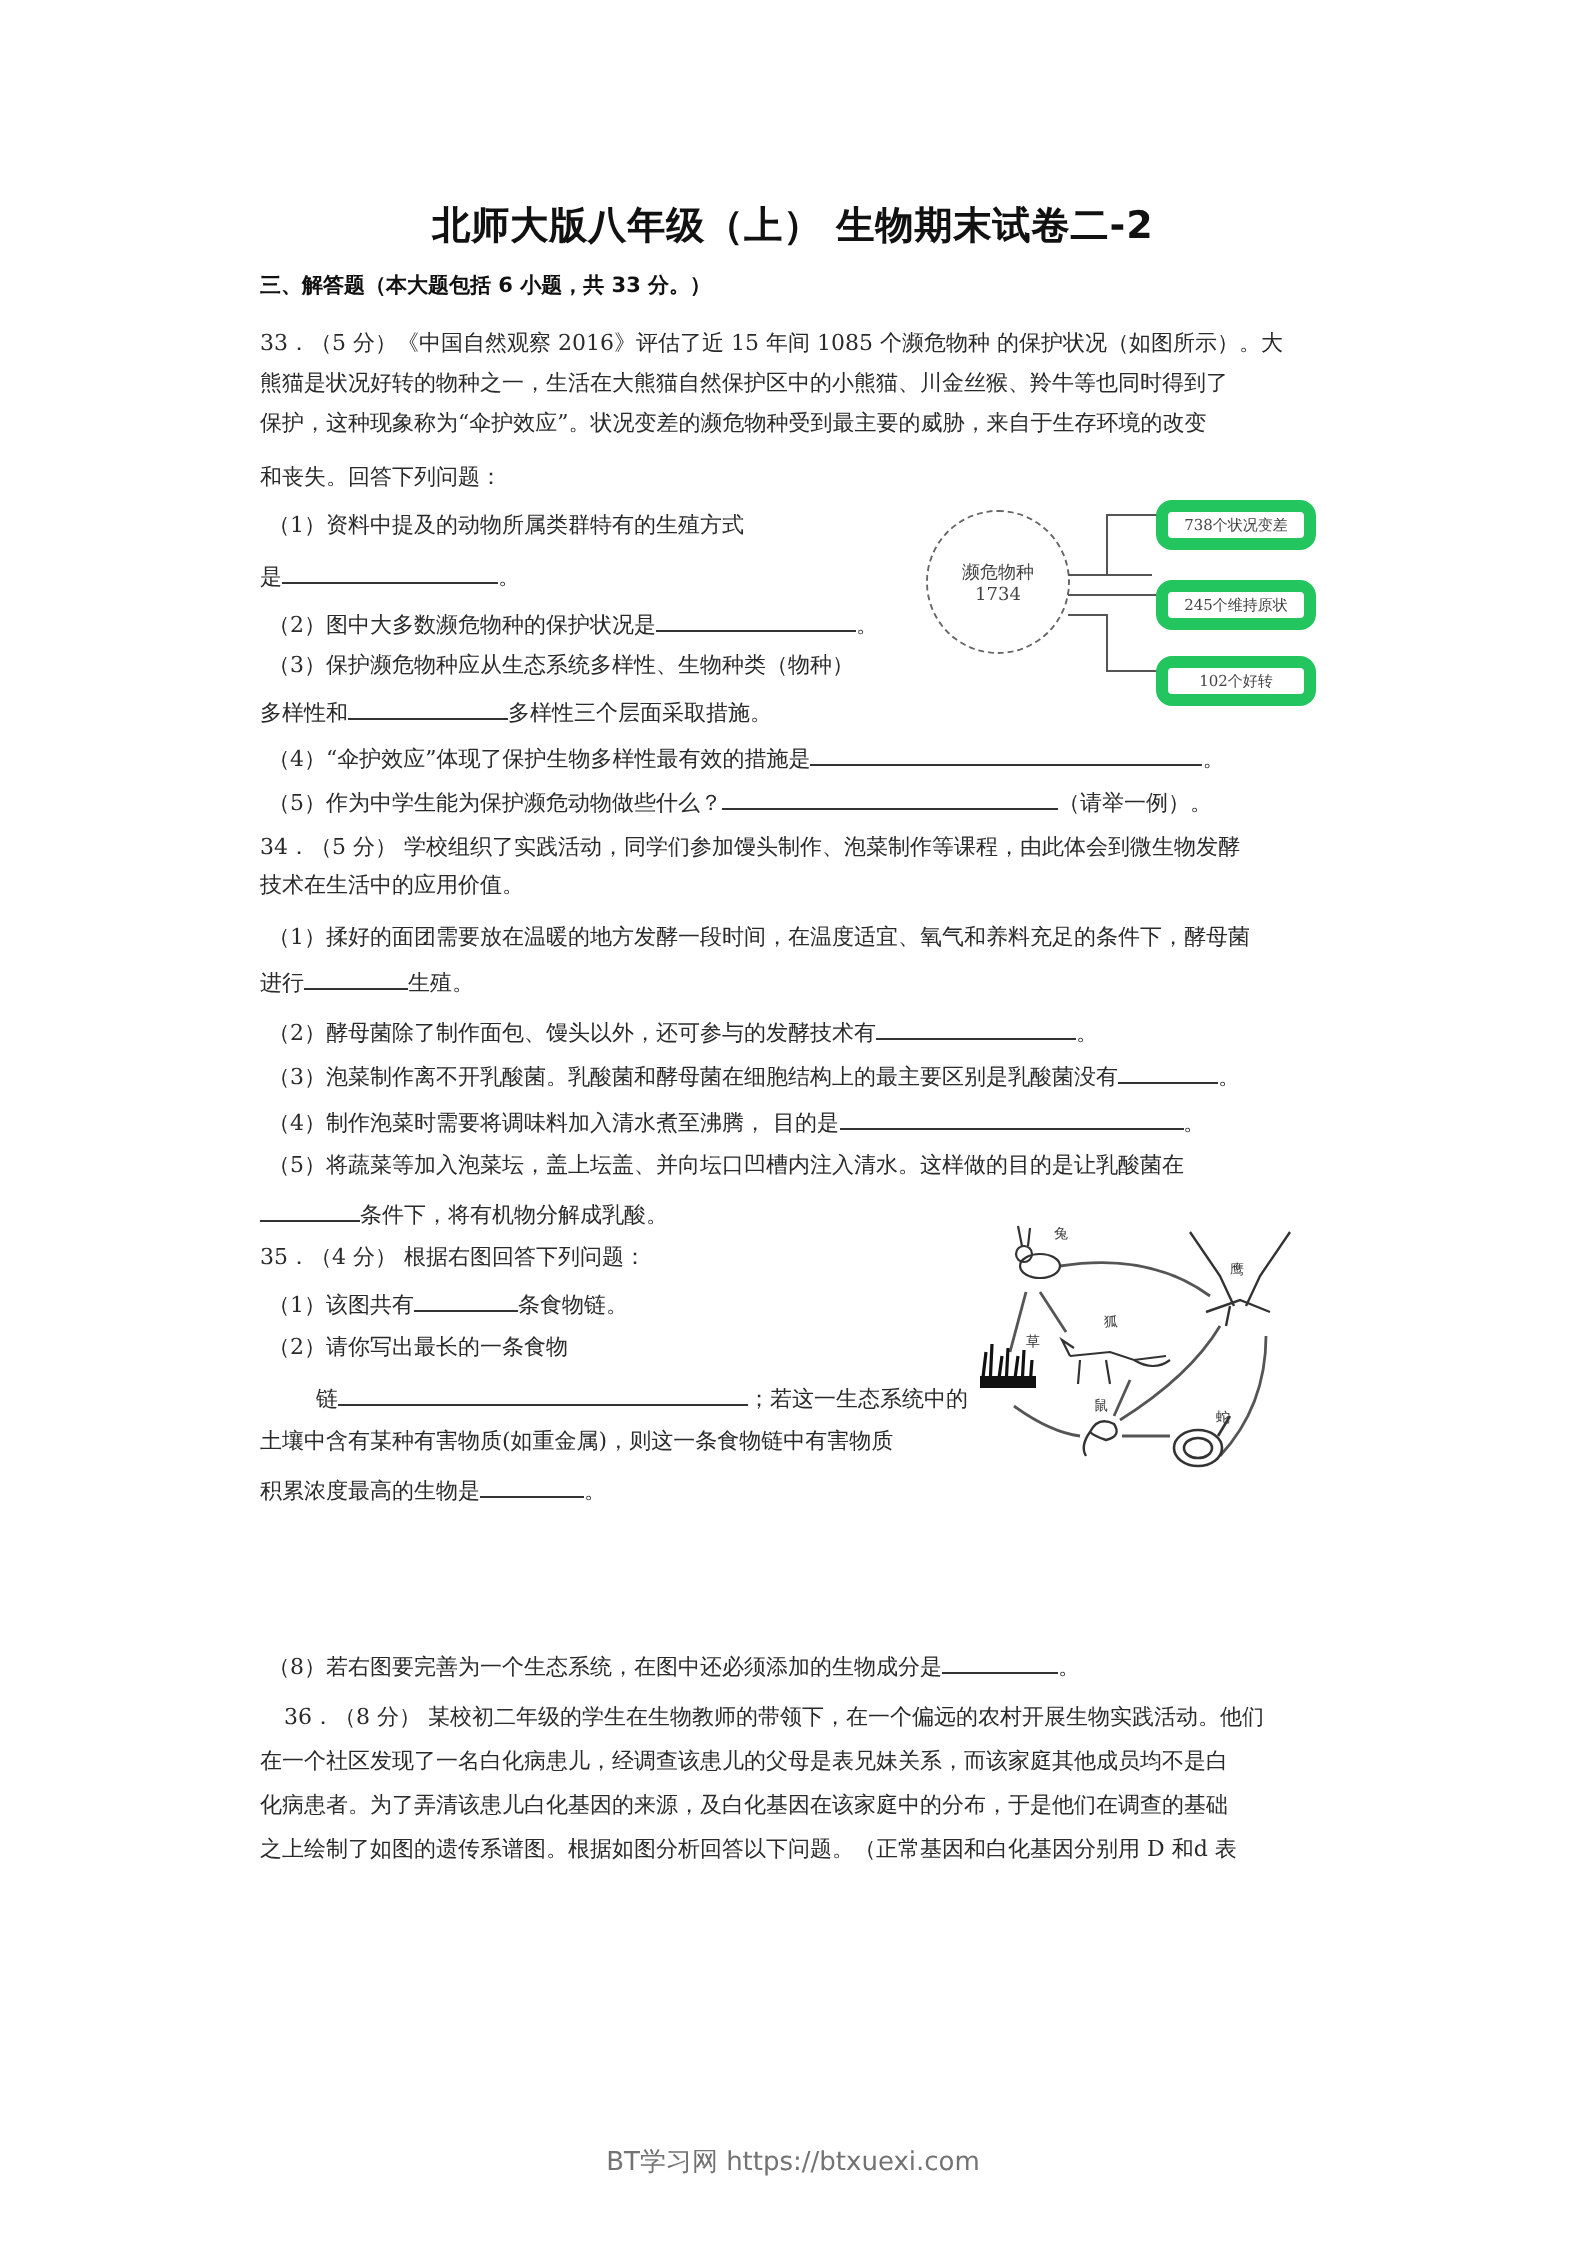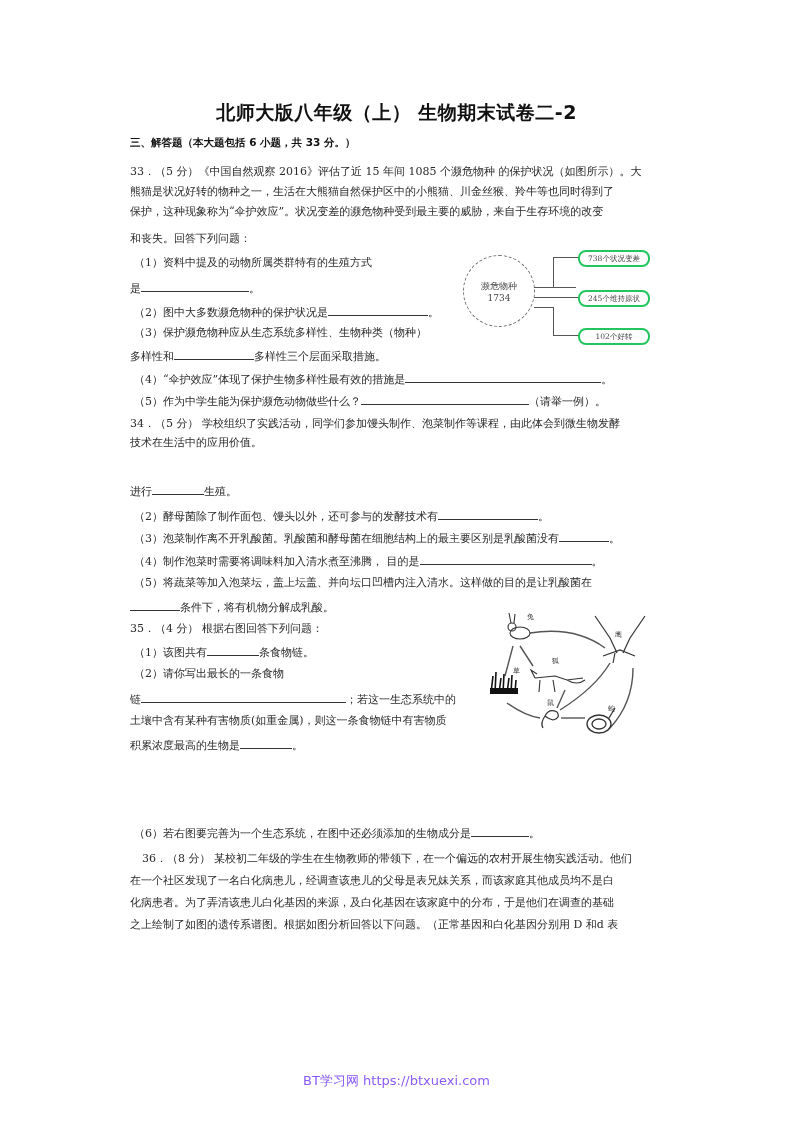--- a/index.html
+++ b/index.html
@@ -22,32 +22,32 @@
   }
   .blank { display: inline-block; border-bottom: 1px solid #333; height: 11px; vertical-align: baseline; }
 
   
   .diagram1 { position: absolute; left: 455px; top: 245px; width: 250px; height: 105px; }
   .circle {
     position: absolute; left: 8px; top: 10px; width: 70px; height: 70px; border: 1.3px dashed #666; border-radius: 50%;
     display: flex; flex-direction: column; align-items: center; justify-content: center; font-size: 9px; color: #444;
   }
   .pill {
-    position: absolute; left: 123px; width: 68px; height: 13px; border: 2px solid #22c55e; border-radius: 8px;
+    position: absolute; left: 123px; width: 68px; height: 13px; border: 6px solid #22c55e; border-radius: 8px;
     font-size: 7.5px; line-height: 13px; text-align: center; color: #444;
   }
   .conn { position: absolute; border-color: #555; border-style: solid; border-width: 0; }
 
   
   .foodweb { position: absolute; left: 485px; top: 608px; width: 175px; height: 130px; }
   .fw-label { position: absolute; font-size: 7px; color: #333; }
 
   .footer {
     position: absolute; top: 1072px; left: 0; width: 793px; text-align: center;
-    font-family: "DejaVu Sans", "Liberation Sans", sans-serif; font-size: 13px; color: #8b5cf6;
+    font-family: "DejaVu Sans", "Liberation Sans", sans-serif; font-size: 13px; color: #737373;
   }
 </style>
 </head>
 <body>
 
 <div class="page">
 
   <div class="title">北师大版八年级（上） 生物期末试卷二-2</div>
   <div class="section-head">三、解答题（本大题包括 6 小题，共 33 分。）</div>
 
@@ -85,20 +85,21 @@
     <div class="conn" style="left:79px; top:52px; width:44px; height:0; border-top-width:1px;"></div>
     <div class="conn" style="left:79px; top:62px; width:19px; height:0; border-top-width:1px;"></div>
     <div class="conn" style="left:98px; top:62px; width:25px; height:28px; border-left-width:1px; border-bottom-width:1px;"></div>
     <div class="pill" style="top:5px;">738个状况变差</div>
     <div class="pill" style="top:45px;">245个维持原状</div>
     <div class="pill" style="top:83px;">102个好转</div>
   </div>
 
   <div class="line" style="top:417px;">34．（5 分） 学校组织了实践活动，同学们参加馒头制作、泡菜制作等课程，由此体会到微生物发酵</div>
   <div class="line" style="top:436px;">技术在生活中的应用价值。</div>
+  <div class="line" style="top:462px; left:134px;">（1）揉好的面团需要放在温暖的地方发酵一段时间，在温度适宜、氧气和养料充足的条件下，酵母菌</div>
   <div class="line" style="top:483px;">
     <span>进行</span><span class="blank" style="width:52px;"></span><span>生殖。</span>
   </div>
   <div class="line" style="top:508px; left:134px;">
     <span>（2）酵母菌除了制作面包、馒头以外，还可参与的发酵技术有</span><span class="blank" style="width:100px;"></span><span>。</span>
   </div>
   <div class="line" style="top:530px; left:134px;">
     <span>（3）泡菜制作离不开乳酸菌。乳酸菌和酵母菌在细胞结构上的最主要区别是乳酸菌没有</span><span class="blank" style="width:50px;"></span><span>。</span>
   </div>
   <div class="line" style="top:553px; left:134px;">
@@ -107,21 +108,21 @@
   <div class="line" style="top:576px; left:134px;">（5）将蔬菜等加入泡菜坛，盖上坛盖、并向坛口凹槽内注入清水。这样做的目的是让乳酸菌在</div>
   <div class="line" style="top:599px;">
     <span class="blank" style="width:50px;"></span><span>条件下，将有机物分解成乳酸。</span>
   </div>
 
   <div class="line" style="top:622px;">35．（4 分） 根据右图回答下列问题：</div>
   <div class="line" style="top:644px; left:134px;">
     <span>（1）该图共有</span><span class="blank" style="width:52px;"></span><span>条食物链。</span>
   </div>
   <div class="line" style="top:667px; left:134px;">（2）请你写出最长的一条食物</div>
-  <div class="line" style="top:691px;">
+  <div class="line" style="top:691px;margin-left:28px;">
     <span>链</span><span class="blank" style="width:205px;"></span><span>；若这一生态系统中的</span>
   </div>
   <div class="line" style="top:714px;">土壤中含有某种有害物质(如重金属)，则这一条食物链中有害物质</div>
   <div class="line" style="top:737px;">
     <span>积累浓度最高的生物是</span><span class="blank" style="width:52px;"></span><span>。</span>
   </div>
 
   <div class="foodweb">
     <svg width="175" height="130" viewBox="0 0 175 130">
       <g fill="none" stroke="#555" stroke-width="1.4">
@@ -174,21 +175,21 @@
     </svg>
     <span class="fw-label" style="left:42px; top:4px;">兔</span>
     <span class="fw-label" style="left:130px; top:22px;">鹰</span>
     <span class="fw-label" style="left:28px; top:58px;">草</span>
     <span class="fw-label" style="left:67px; top:48px;">狐</span>
     <span class="fw-label" style="left:62px; top:90px;">鼠</span>
     <span class="fw-label" style="left:123px; top:96px;">蛇</span>
   </div>
 
   <div class="line" style="top:825px; left:134px;">
-    <span>（6）若右图要完善为一个生态系统，在图中还必须添加的生物成分是</span><span class="blank" style="width:58px;"></span><span>。</span>
+    <span>（8）若右图要完善为一个生态系统，在图中还必须添加的生物成分是</span><span class="blank" style="width:58px;"></span><span>。</span>
   </div>
 
   <div class="line" style="top:852px;margin-left:12px;">36．（8 分） 某校初二年级的学生在生物教师的带领下，在一个偏远的农村开展生物实践活动。他们</div>
   <div class="line" style="top:896px;">化病患者。为了弄清该患儿白化基因的来源，及白化基因在该家庭中的分布，于是他们在调查的基础</div>
   <div class="line" style="top:874px;">在一个社区发现了一名白化病患儿，经调查该患儿的父母是表兄妹关系，而该家庭其他成员均不是白</div>
   <div class="line" style="top:918px;">之上绘制了如图的遗传系谱图。根据如图分析回答以下问题。（正常基因和白化基因分别用 D 和d 表</div>
 
   <div class="footer">BT学习网 https://btxuexi.com</div>
 </div>
 

